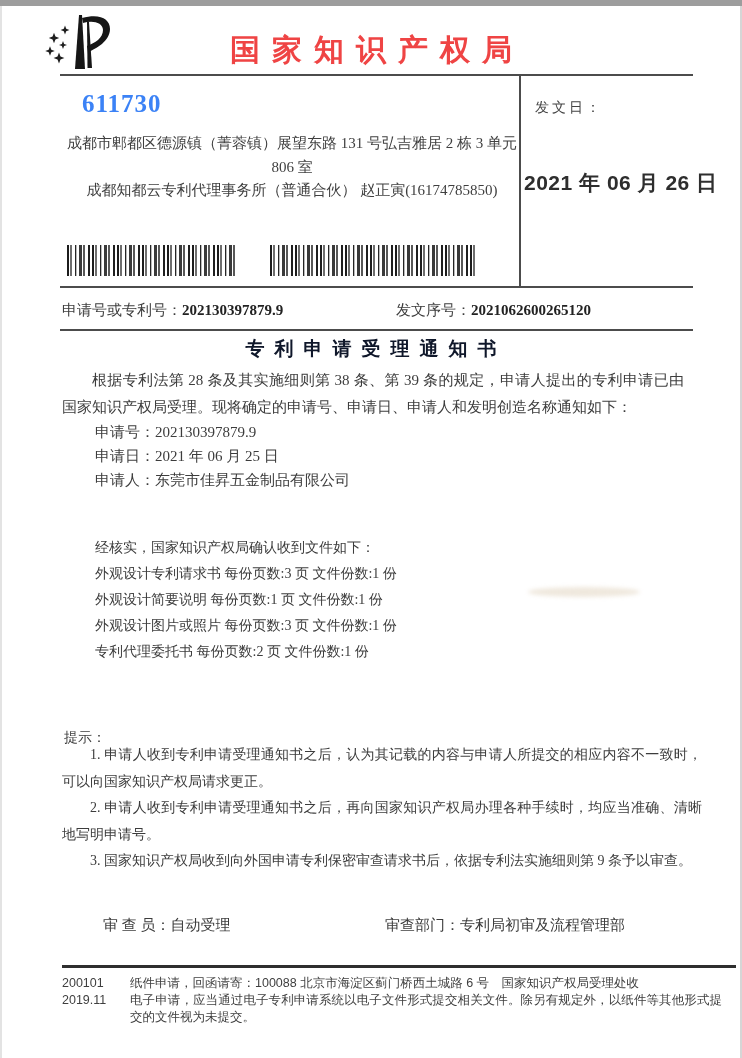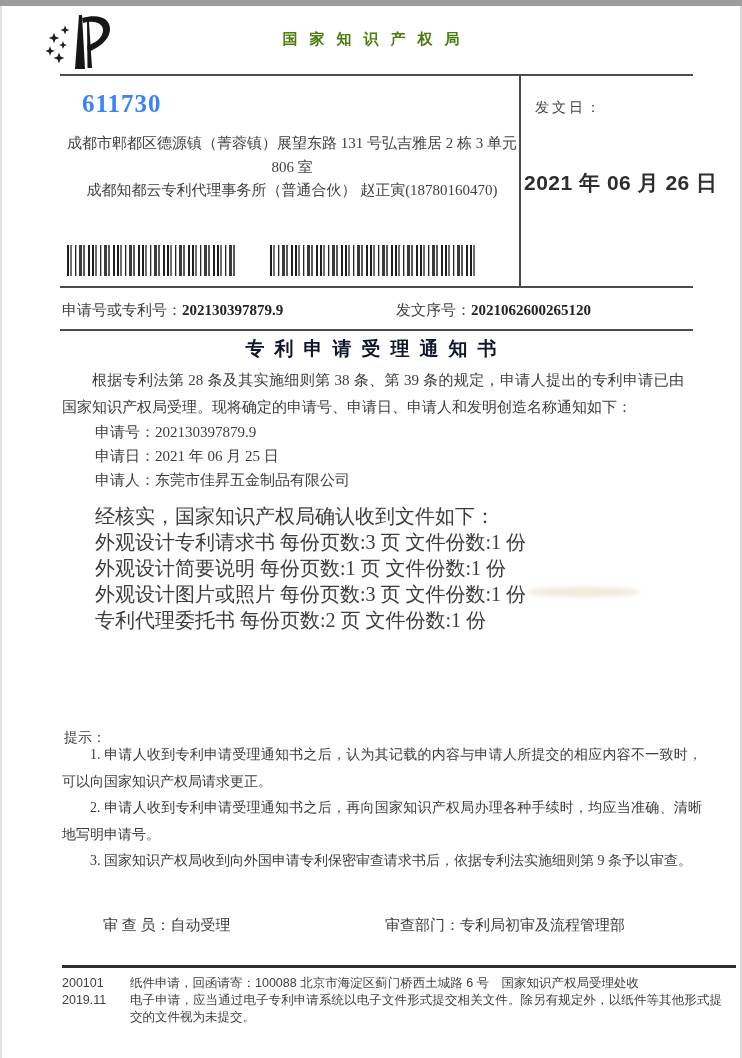--- a/index.html
+++ b/index.html
@@ -8,21 +8,21 @@
     margin:0 auto;overflow:hidden;
     font-family:"Liberation Serif","DejaVu Serif",serif;
     color:#3a3a3a;
     box-shadow:inset 2px 0 0 #e3e3e3, inset -2px 0 0 #d6d6d6;
   }
   .top-scan-bar{position:absolute;left:0;top:0;width:742px;height:6px;background:#9d9d9d;}
   .logo{position:absolute;left:42px;top:13px;width:78px;height:60px;}
   .agency{
     position:absolute;left:0;top:30px;width:742px;text-align:center;
     font-family:"Liberation Sans","DejaVu Sans",sans-serif;
-    font-size:15px;font-weight:600;letter-spacing:12px;color:#4d7c0f;text-indent:12px;
+    font-size:30px;font-weight:600;letter-spacing:12px;color:#ef4444;text-indent:12px;
   }
   .hr{position:absolute;background:#4c4c4c;}
   .hr1{left:60px;top:74px;width:633px;height:2px;}
   .vline{position:absolute;left:519px;top:75px;width:2px;height:212px;background:#4c4c4c;}
   .hr2{left:60px;top:286px;width:633px;height:2px;}
   .hr3{left:60px;top:329px;width:633px;height:1.5px;}
   .date-label{position:absolute;left:535px;top:99px;font-size:14px;letter-spacing:3px;color:#444;}
   .date-value{
     position:absolute;left:524px;top:169px;width:200px;
     font-family:"Liberation Sans","DejaVu Sans",sans-serif;
@@ -50,21 +50,21 @@
   .doc-title{
     position:absolute;left:0;top:336px;width:742px;text-align:center;
     font-family:"Liberation Sans","DejaVu Sans",sans-serif;
     font-size:19px;font-weight:bold;letter-spacing:10px;text-indent:10px;color:#0f172a;
   }
   .para1{
     position:absolute;left:62px;top:367px;width:622px;
     font-size:15px;line-height:27px;text-indent:2em;text-align:justify;color:#3c3c3c;margin:0;
   }
   .details{position:absolute;left:95px;top:420px;font-size:15px;line-height:24px;color:#3c3c3c;}
-  .received{position:absolute;left:95px;top:503px;font-size:20px;line-height:26px;color:#3c3c3c;}
+  .received{position:absolute;left:95px;top:535px;font-size:14px;line-height:26px;color:#3c3c3c;}
   .smudge{position:absolute;left:528px;top:587px;width:112px;height:10px;background:rgba(208,190,158,0.35);border-radius:50%;filter:blur(2px);}
   .tips-label{position:absolute;left:64px;top:729px;font-size:14px;color:#3c3c3c;}
   .tips{position:absolute;left:62px;top:742px;width:640px;font-size:14px;line-height:26.5px;color:#3c3c3c;}
   .tips p{margin:0;text-indent:2em;text-align:justify;}
   .signoff-left{position:absolute;left:103px;top:916px;font-size:15px;color:#3c3c3c;white-space:nowrap;}
   .signoff-right{position:absolute;left:385px;top:916px;font-size:15px;color:#3c3c3c;white-space:nowrap;}
   .footer-rule{position:absolute;left:62px;top:965px;width:674px;height:2.5px;background:#2f2f2f;}
   .footer{
     font-family:"Liberation Sans","DejaVu Sans",sans-serif;
     font-size:12.5px;line-height:17px;color:#3f3f3f;
@@ -100,21 +100,21 @@
 
   <div class="hr hr1"></div>
   <div class="vline"></div>
 
   <div class="date-label">发文日：</div>
   <div class="date-value">2021 年 06 月 26 日</div>
 
   <div class="zip">611730</div>
   <div class="addr addr1">成都市郫都区德源镇（菁蓉镇）展望东路 131 号弘吉雅居 2 栋 3 单元</div>
   <div class="addr addr2">806 室</div>
-  <div class="addr addr3">成都知都云专利代理事务所（普通合伙）  赵正寅(18780160470)</div>
+  <div class="addr addr3">成都知都云专利代理事务所（普通合伙）  赵正寅(16174785850)</div>
 
   <div class="barcode barcode1"></div>
   <div class="barcode barcode2"></div>
 
   <div class="hr hr2"></div>
 
   <div class="numrow-left">
     <span class="numrow-label">申请号或专利号：</span><span class="numrow-value">202130397879.9</span>
   </div>
   <div class="numrow-right">

